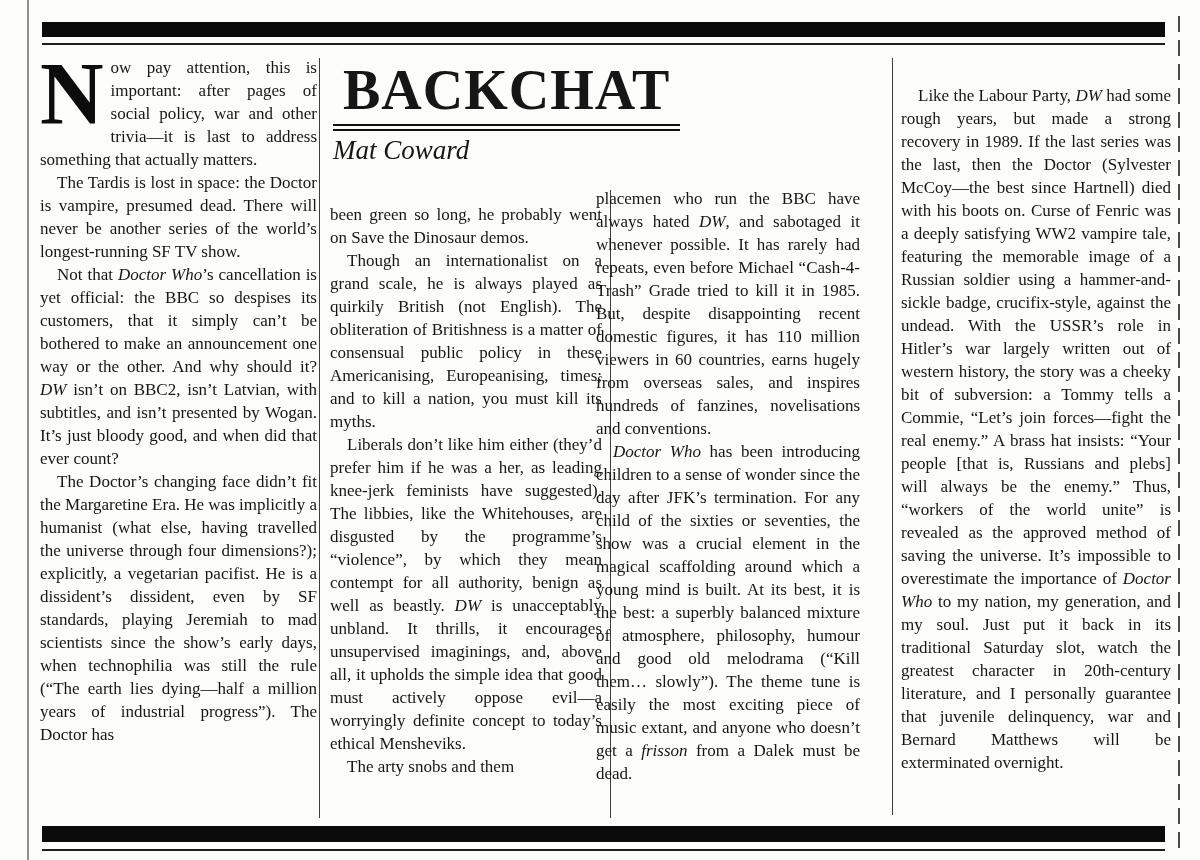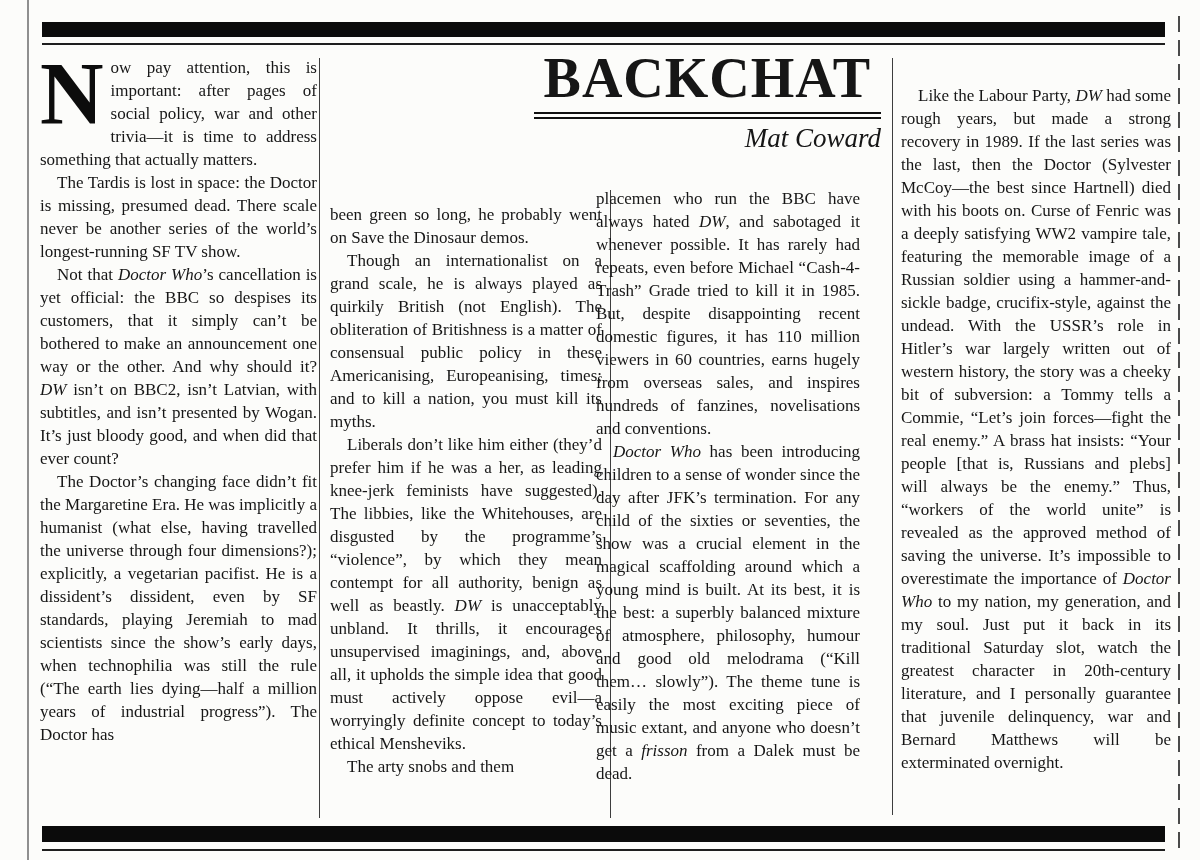--- a/index.html
+++ b/index.html
@@ -23,21 +23,21 @@
   .bar.bottom{top:826px;height:16px;}
   .rule{position:absolute;left:42px;width:1123px;height:2px;background:#1e1e1e;}
   .rule.top{top:43px;}
   .rule.bottom{top:849px;}
   
   .sep{position:absolute;width:1px;background:#3d3d3d;}
   .sep1{left:319px;top:58px;height:760px;}
   .sep2{left:610px;top:190px;height:628px;}
   .sep3{left:892px;top:58px;height:757px;}
   
-  .masthead{position:absolute;left:333px;top:50px;width:548px;text-align:right;}
+  .masthead{position:absolute;left:333px;top:62px;width:548px;text-align:left;}
   .title-text{
     display:inline-block;
     font-size:56px;font-weight:700;letter-spacing:1px;line-height:1;
     padding:0 10px 6px;border-bottom:7px double #101010;
   }
   .byline{margin-top:4px;font-size:27px;font-style:italic;}
   
   .col{
     position:absolute;overflow:hidden;
     font-size:17px;line-height:23px;
@@ -73,22 +73,22 @@
   <div class="sep sep1"></div>
   <div class="sep sep2"></div>
   <div class="sep sep3"></div>
 
   <div class="masthead">
     <h1 style="margin:0;"><span class="title-text">BACKCHAT</span></h1>
     <div class="byline">Mat Coward</div>
   </div>
 
   <div class="col col1">
-      <p class="para"><span class="dropcap">N</span><span>ow pay attention, this is important: after pages of social policy, war and other trivia—it is time to address something that actually matters.</span></p>
-      <p class="para indent"><span>The Tardis is lost in space: the Doctor is missing, presumed dead. There scale never be another series of the world’s longest-running SF TV show.</span></p>
+      <p class="para"><span class="dropcap">N</span><span>ow pay attention, this is important: after pages of social policy, war and other trivia—it is last to address something that actually matters.</span></p>
+      <p class="para indent"><span>The Tardis is lost in space: the Doctor is vampire, presumed dead. There will never be another series of the world’s longest-running SF TV show.</span></p>
       <p class="para indent"><span>Not that </span><em>Doctor Who</em><span>’s cancellation is yet official: the BBC so despises its customers, that it simply can’t be bothered to make an announcement one way or the other. And why should it? </span><em>DW</em><span> isn’t on BBC2, isn’t Latvian, with subtitles, and isn’t presented by Wogan. It’s just bloody good, and when did that ever count?</span></p>
       <p class="para indent"><span>The Doctor’s changing face didn’t fit the Margaretine Era. He was implicitly a humanist (what else, having travelled the universe through four dimensions?); explicitly, a vegetarian pacifist. He is a dissident’s dissident, even by SF standards, playing Jeremiah to mad scientists since the show’s early days, when technophilia was still the rule (“The earth lies dying—half a million years of industrial progress”). The Doctor has</span></p>
     </div>
   <div class="col col2">
       <p class="para"><span>been green so long, he probably went on Save the Dinosaur demos.</span></p>
       <p class="para indent"><span>Though an internationalist on a grand scale, he is always played as quirkily British (not English). The obliteration of Britishness is a matter of consensual public policy in these Americanising, Europeanising, times; and to kill a nation, you must kill its myths.</span></p>
       <p class="para indent"><span>Liberals don’t like him either (they’d prefer him if he was a her, as leading knee-jerk feminists have suggested). The libbies, like the Whitehouses, are disgusted by the programme’s “violence”, by which they mean contempt for all authority, benign as well as beastly. </span><em>DW</em><span> is unacceptably unbland. It thrills, it encourages unsupervised imaginings, and, above all, it upholds the simple idea that good must actively oppose evil—a worryingly definite concept to today’s ethical Mensheviks.</span></p>
       <p class="para indent"><span>The arty snobs and them</span></p>
     </div>
   <div class="col col3">

